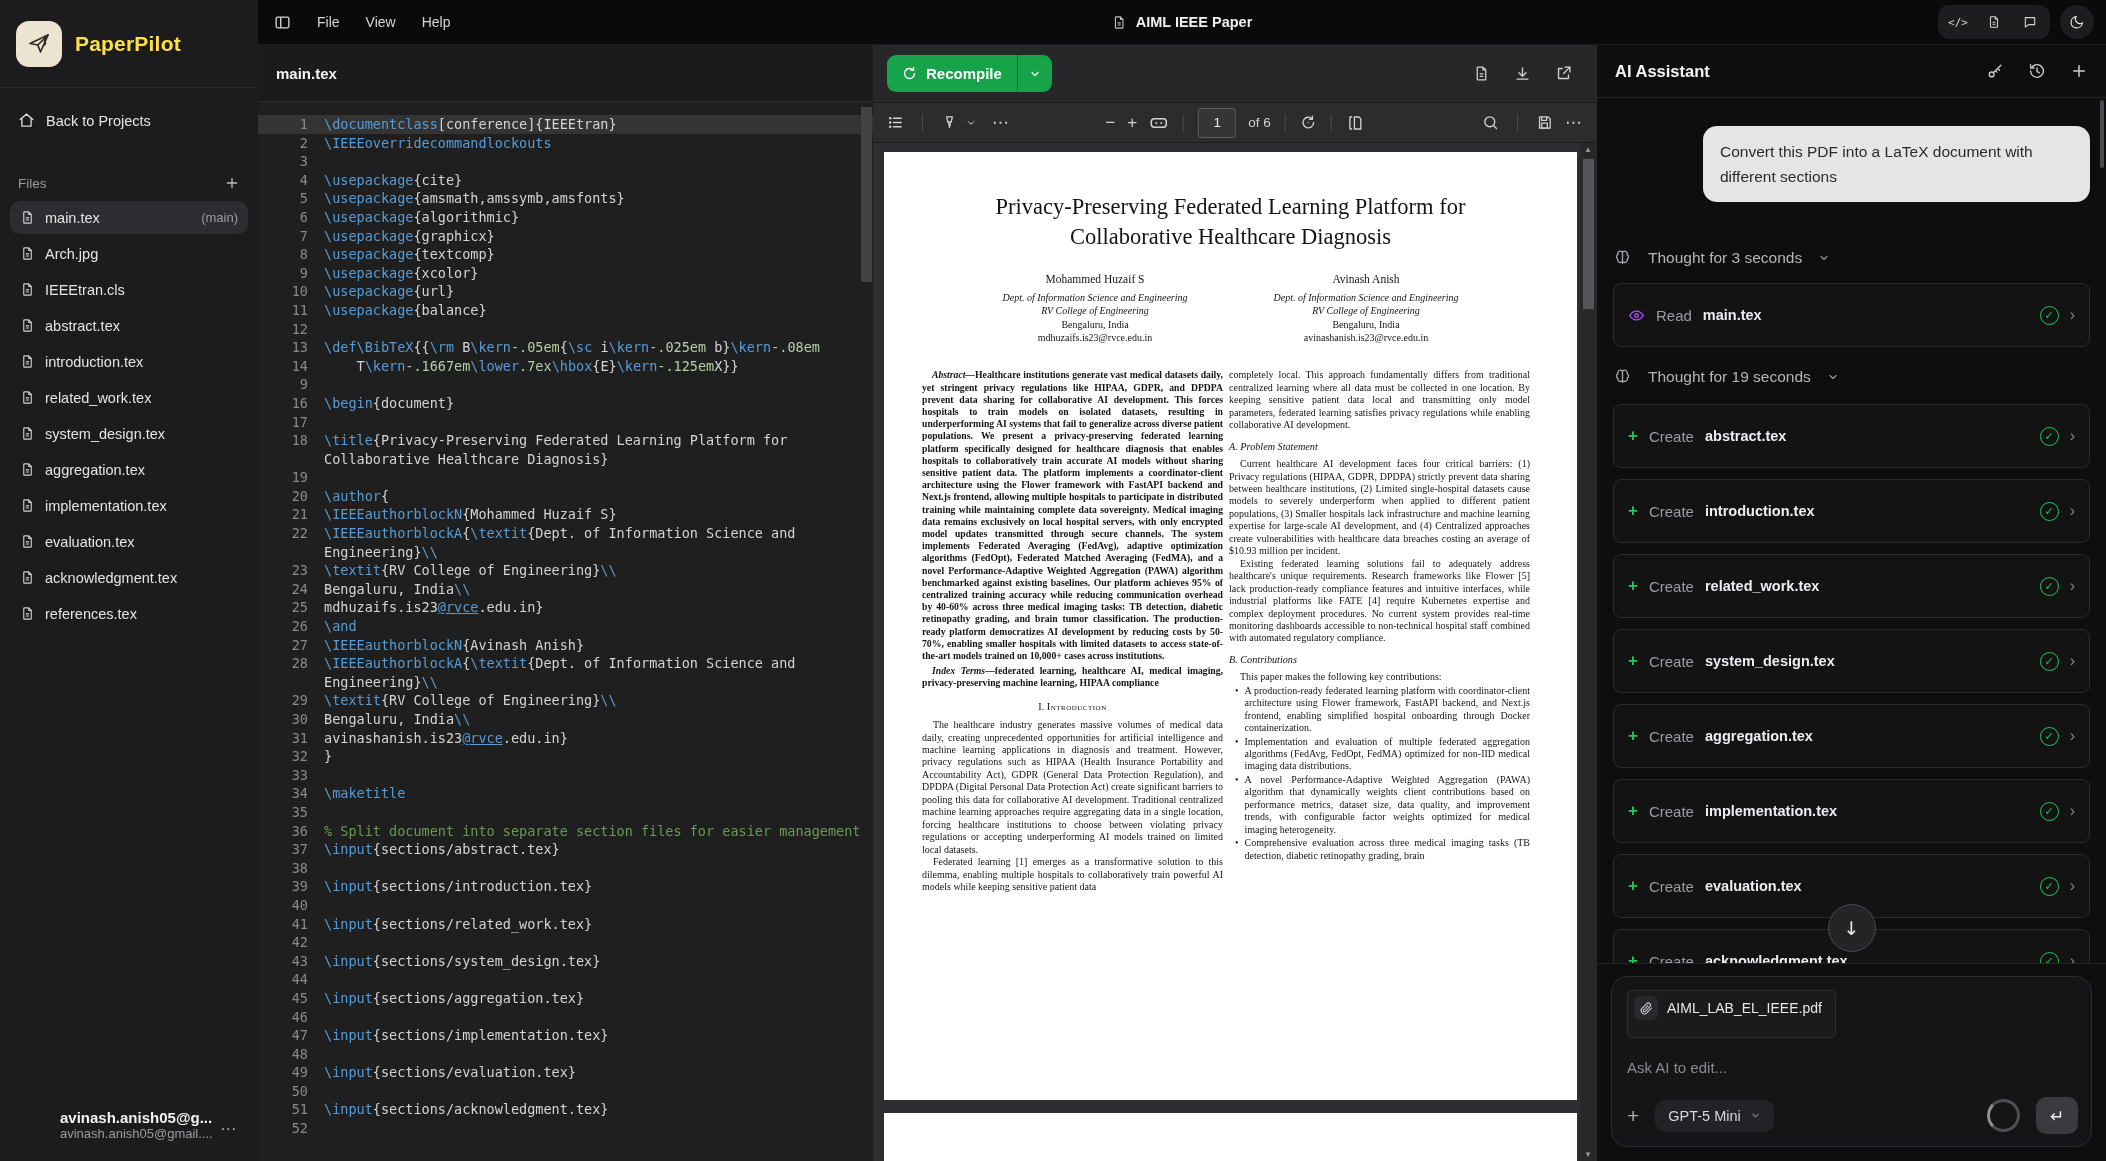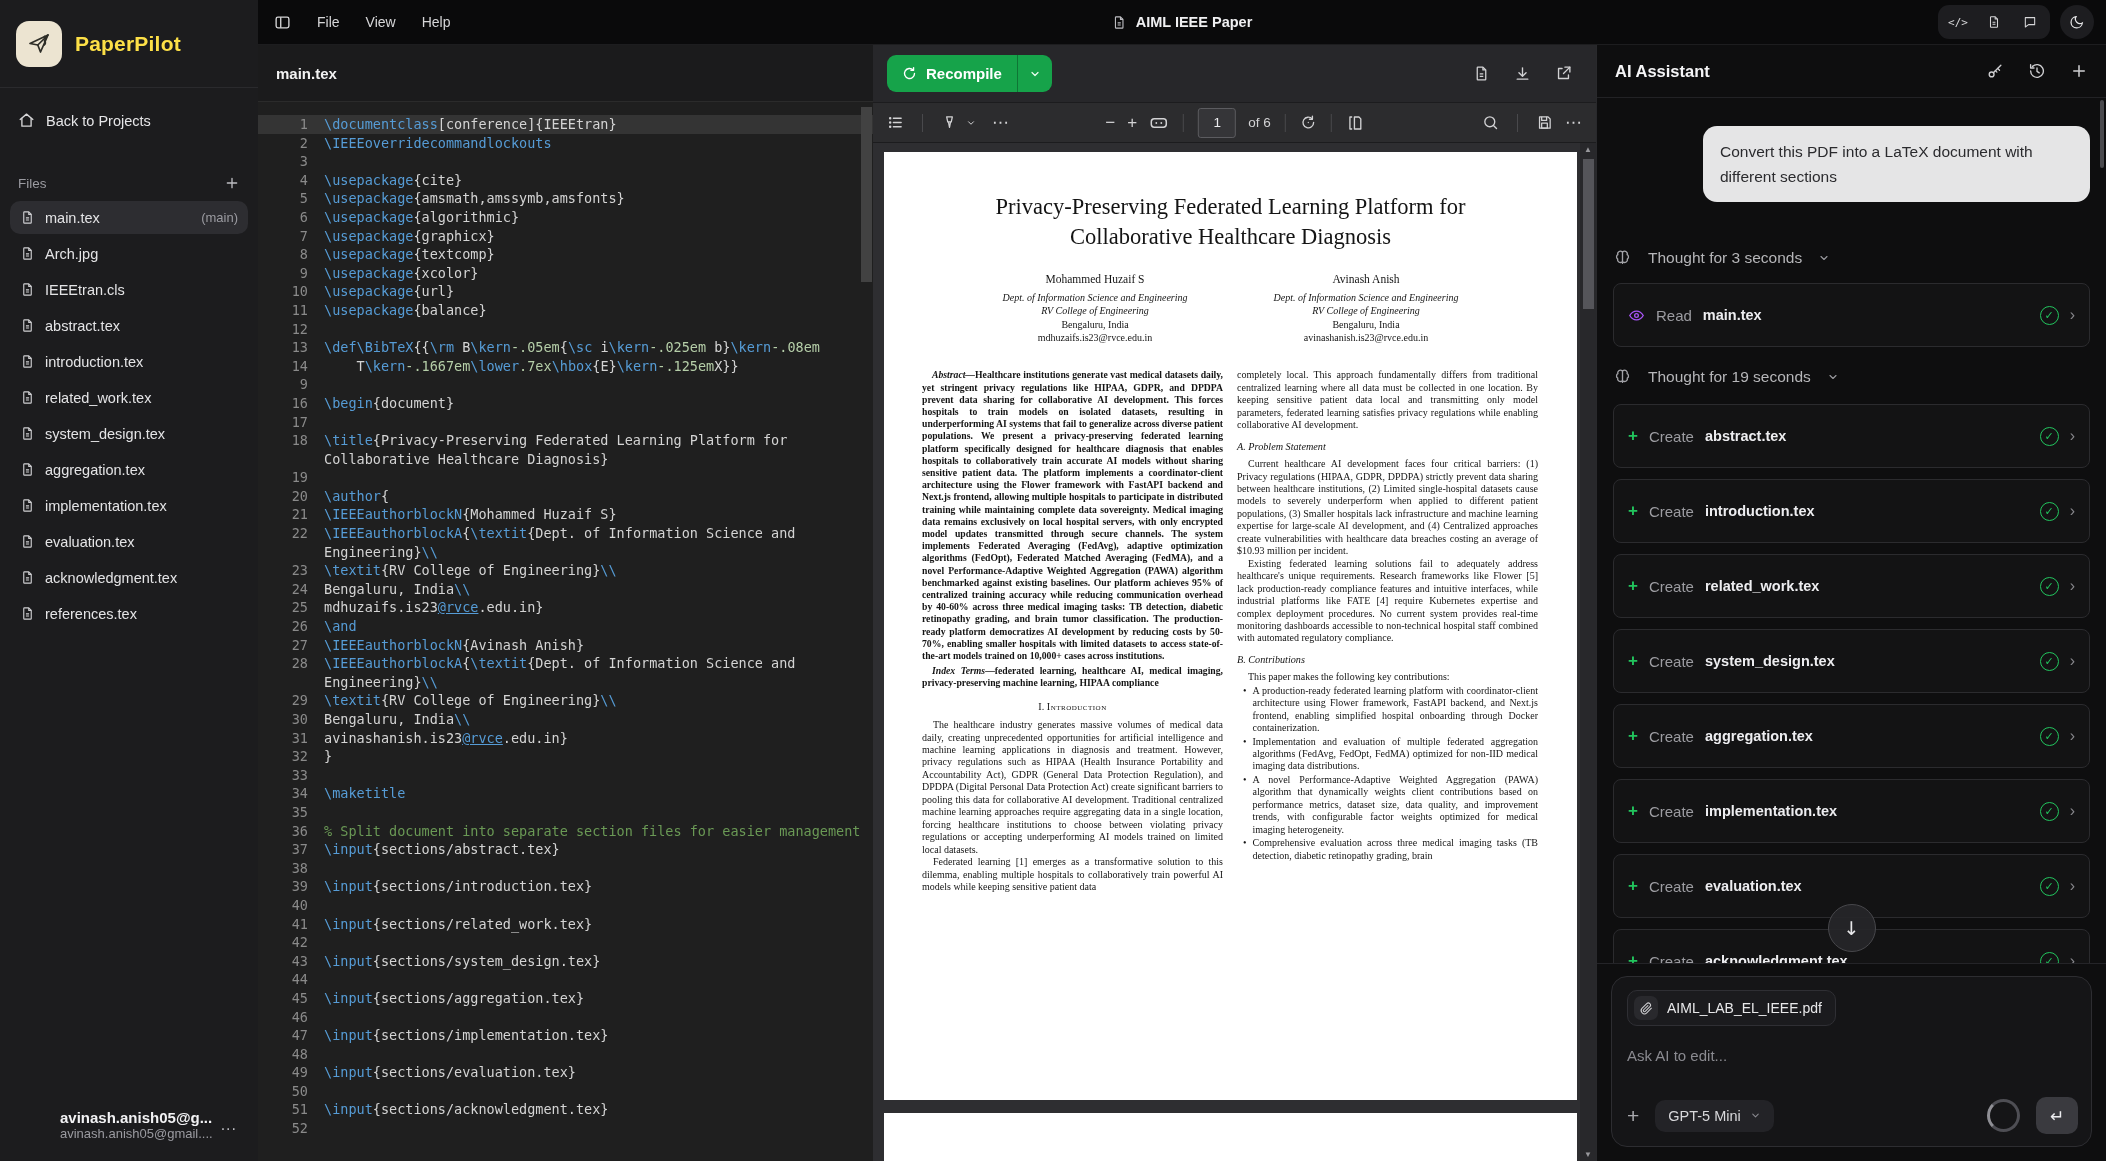--- a/index.html
+++ b/index.html
@@ -60,21 +60,21 @@
   .pm{font-size:17px;color:#d2d2d4}
   .viewer{position:absolute;top:98px;left:0;right:0;bottom:0;background:#2e2e31;overflow:hidden}
   .page{background:#fff;color:#141414;font-family:"Liberation Serif",serif;margin-left:11px;width:693px;box-sizing:border-box}
   .page1{height:948px;margin-top:9px;overflow:hidden;padding:0 38px;box-sizing:border-box}
   .page2{height:60px;margin-top:13px}
   .p-title{font-size:22.5px;text-align:center;margin:40px 28px 0;line-height:1.32;font-weight:normal}
   .authors{display:flex;justify-content:center;gap:86px;margin-top:21px;text-align:center}
   .auth .nm{font-size:11.5px;margin-bottom:3px}
   .auth div{font-size:10px;line-height:1.34}
   .auth .it{font-style:italic}
-  .cols{display:flex;gap:14px;margin-top:25px}
+  .cols{display:flex;gap:6px;margin-top:25px}
   .col{width:301px;font-size:10px;line-height:12.45px;text-align:justify}
   .abs{font-weight:bold;font-size:9.7px;line-height:12.2px;text-indent:10px}
   .lead{font-style:italic}
   .ind{text-indent:11px;margin:0}
   .sec-h{text-align:center;margin:11px 0 6px;font-size:10.2px}
   .sc{font-variant:small-caps;letter-spacing:.5px}
   .sub-h{font-style:italic;margin:9px 0 5px;font-size:10.2px;text-align:left}
   .bul{display:flex;gap:6px;margin:0 0 1px 6px}
   .bul .dot{flex:none}
   .vscroll{position:absolute;right:0;top:0;bottom:0;width:16px;background:#28282b;display:flex;flex-direction:column;align-items:center;justify-content:space-between;padding:2px 0;box-sizing:border-box}
@@ -98,21 +98,21 @@
   .spacer{flex:1}
   .chk{width:19px;height:19px;border:1.5px solid #22c55e;border-radius:50%;color:#22c55e;display:flex;align-items:center;justify-content:center;font-size:11px;box-sizing:border-box;flex:none}
   .car{color:#85858a;font-size:16px}
   .plus-ic{color:#22c55e;font-size:17px;font-weight:bold}
   .eye-ic{color:#a855f7;display:flex}
   .pen-ic{color:#8b8cf8;display:flex}
   .done{font-size:15.5px;font-weight:bold;color:#ececef;white-space:nowrap;overflow:hidden;margin-top:24px}
   .scrolldown{position:absolute;left:50%;transform:translateX(-50%);bottom:209px;width:46px;height:46px;border-radius:50%;background:rgba(38,38,41,.93);border:1px solid #47474b;color:#e8e8ea;display:flex;align-items:center;justify-content:center;font-size:19px;font-family:"DejaVu Sans",sans-serif}
   .composer{position:absolute;left:0;right:0;bottom:0;height:198px;border-top:1px solid #242428;padding:12px 14px 14px;box-sizing:border-box}
   .combox{height:100%;border:1px solid #2d2d31;background:#151517;border-radius:16px;padding:13px 15px;box-sizing:border-box;position:relative}
-  .chip{display:inline-flex;align-items:center;gap:9px;border:1px solid #2f2f34;background:#1b1b1e;border-radius:10px;padding:5px 13px 5px 6px}
+  .chip{display:inline-flex;align-items:center;gap:9px;border:1px solid #2f2f34;background:#1b1b1e;border-radius:5px;padding:5px 13px 17px 6px}
   .chip .pc{width:24px;height:24px;border-radius:7px;background:#29292d;display:flex;align-items:center;justify-content:center;color:#cfcfd2}
   .chip .fn{font-size:14px;color:#e8e8ea}
   .ph{margin-top:21px;color:#8a8a90;font-size:15px}
   .comp-bottom{position:absolute;left:15px;right:13px;bottom:12px;display:flex;align-items:center;gap:16px}
   .plus-btn{color:#a8a8ad;font-size:21px}
   .model-pill{display:flex;align-items:center;gap:9px;background:#232327;border-radius:10px;padding:8px 13px;color:#d8d8db;font-size:14.5px}
   .spinner{margin-left:auto;width:33px;height:33px;border-radius:50%;border:3.5px solid #4e4e54;border-left-color:#8f8f95;box-sizing:border-box}
   .enter-btn{width:42px;height:37px;border-radius:10px;background:#3a3a3f;color:#ececef;display:flex;align-items:center;justify-content:center;font-size:17px;font-family:"DejaVu Sans",sans-serif}
   .ai-thumb{position:absolute;right:2px;top:55px;width:4px;height:68px;background:#4a4a4e;border-radius:2px}
   .chev{display:inline-flex}

